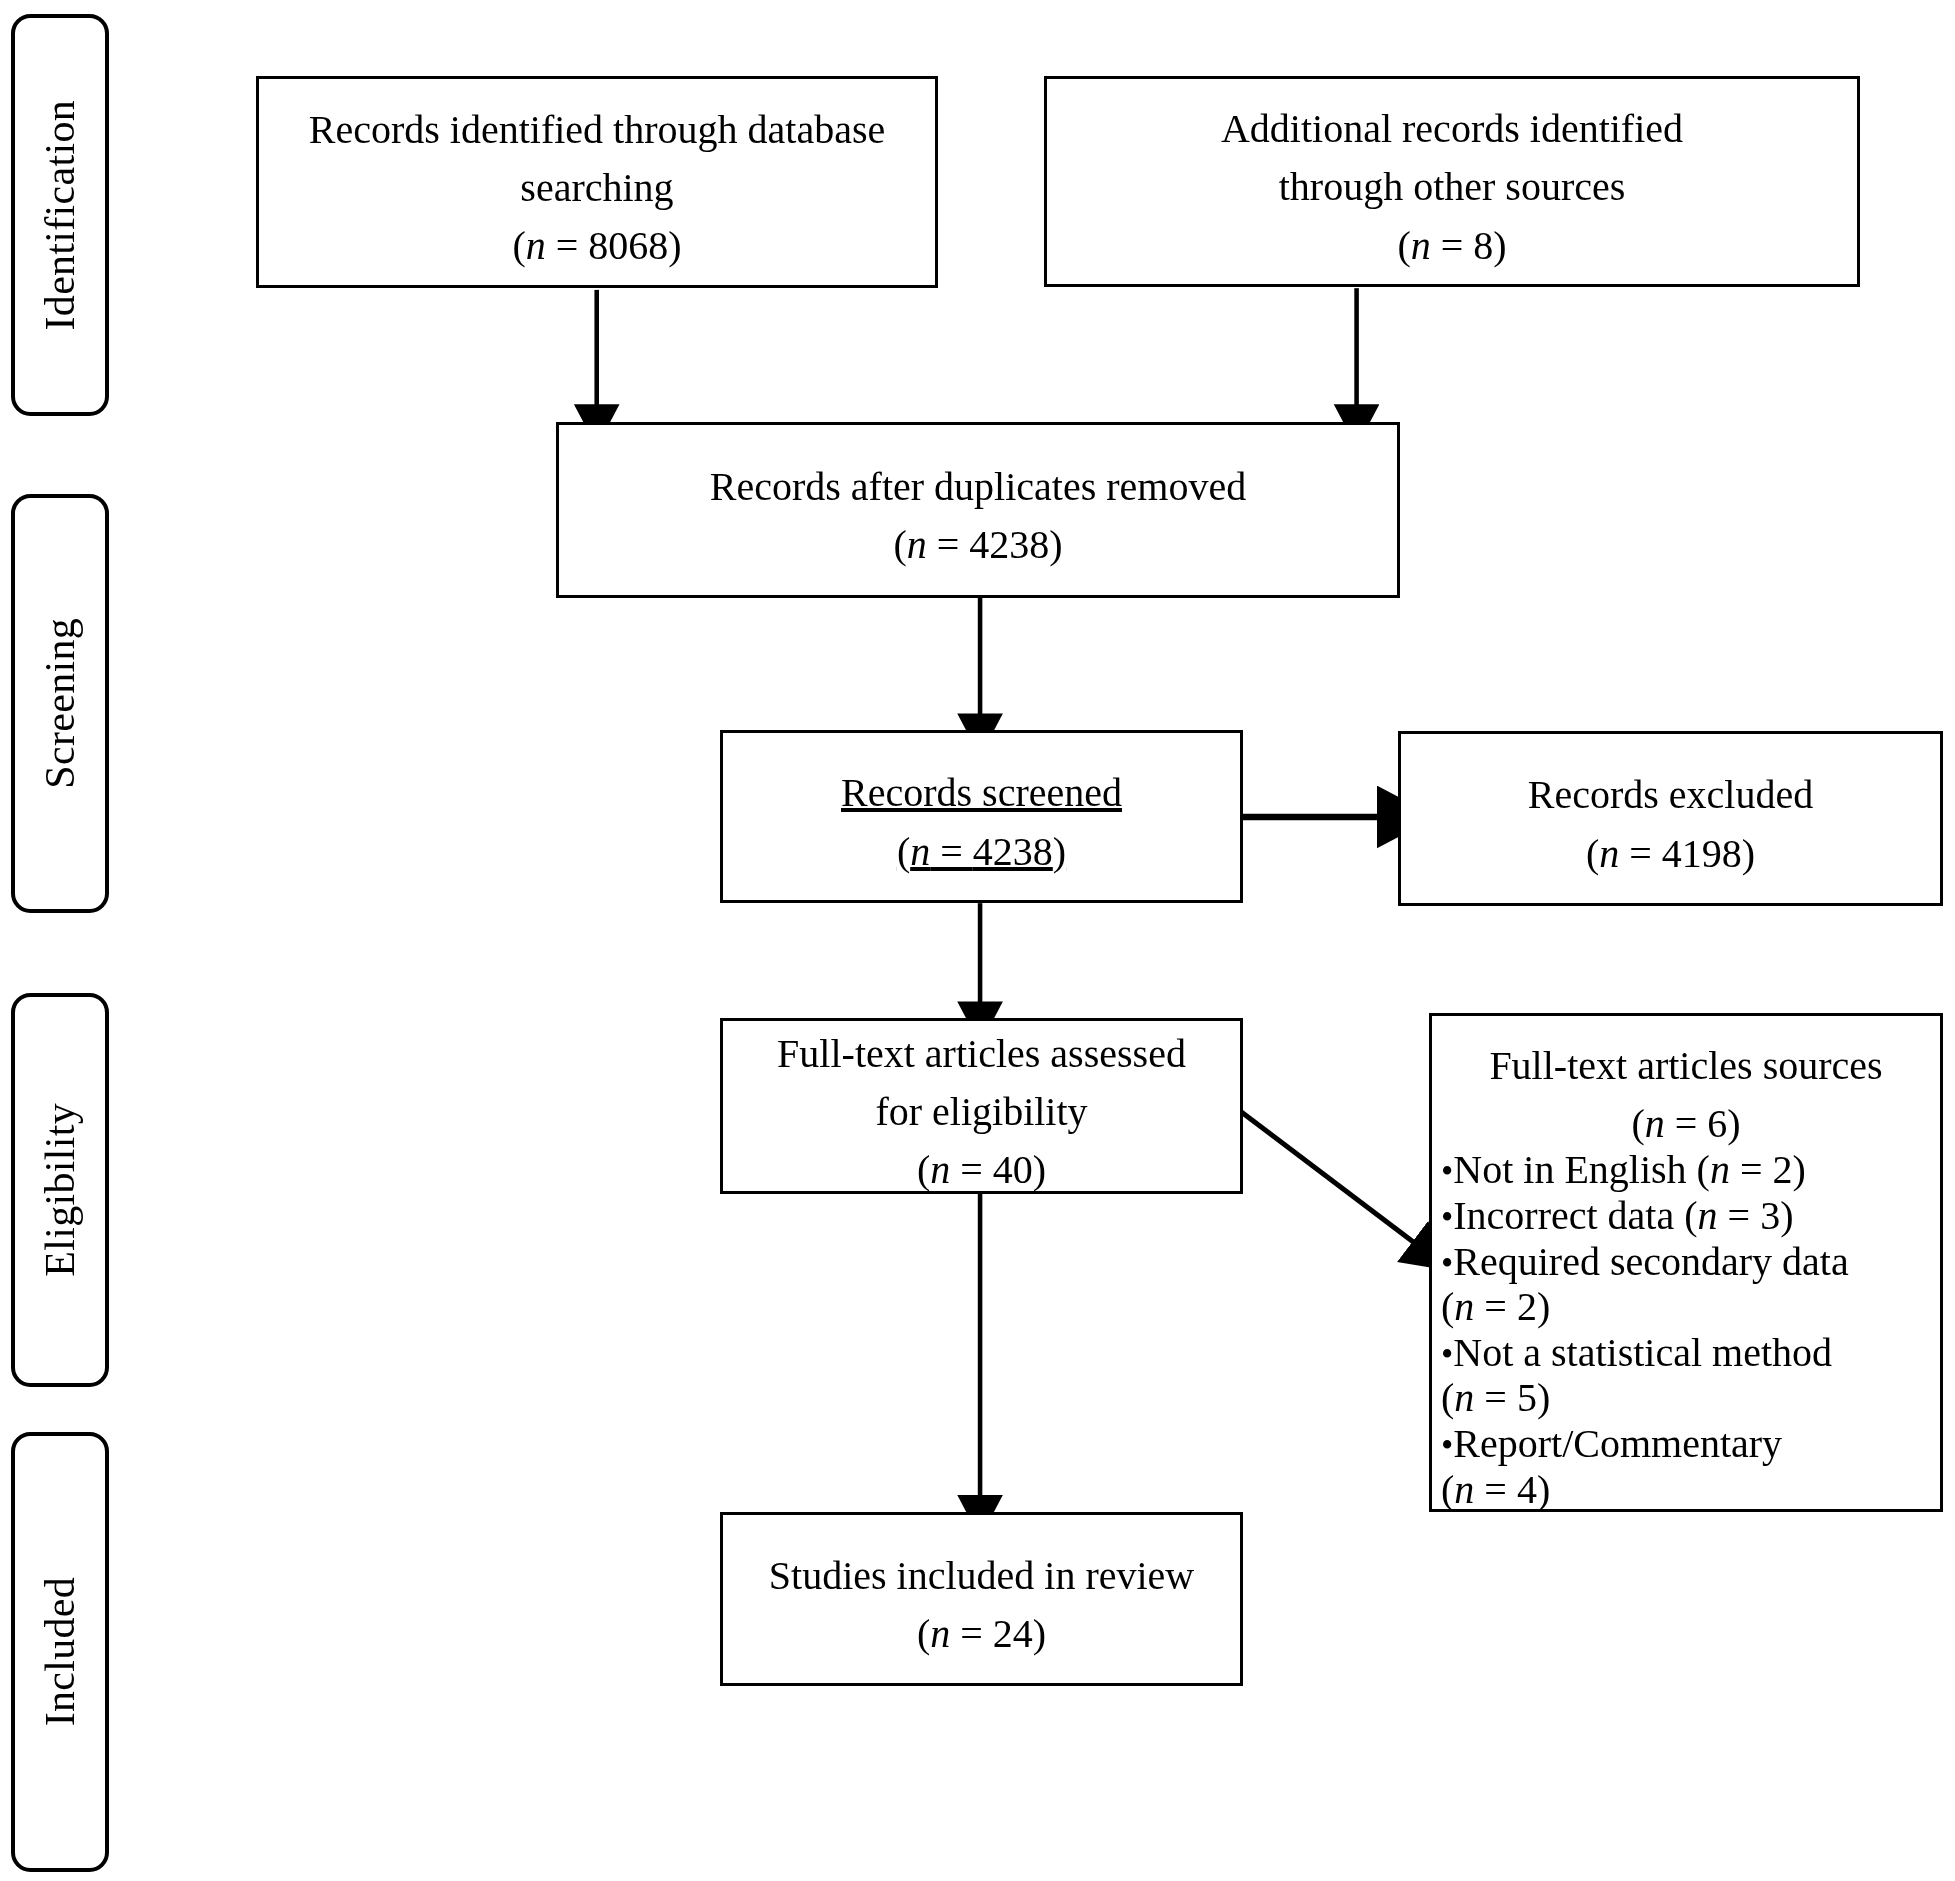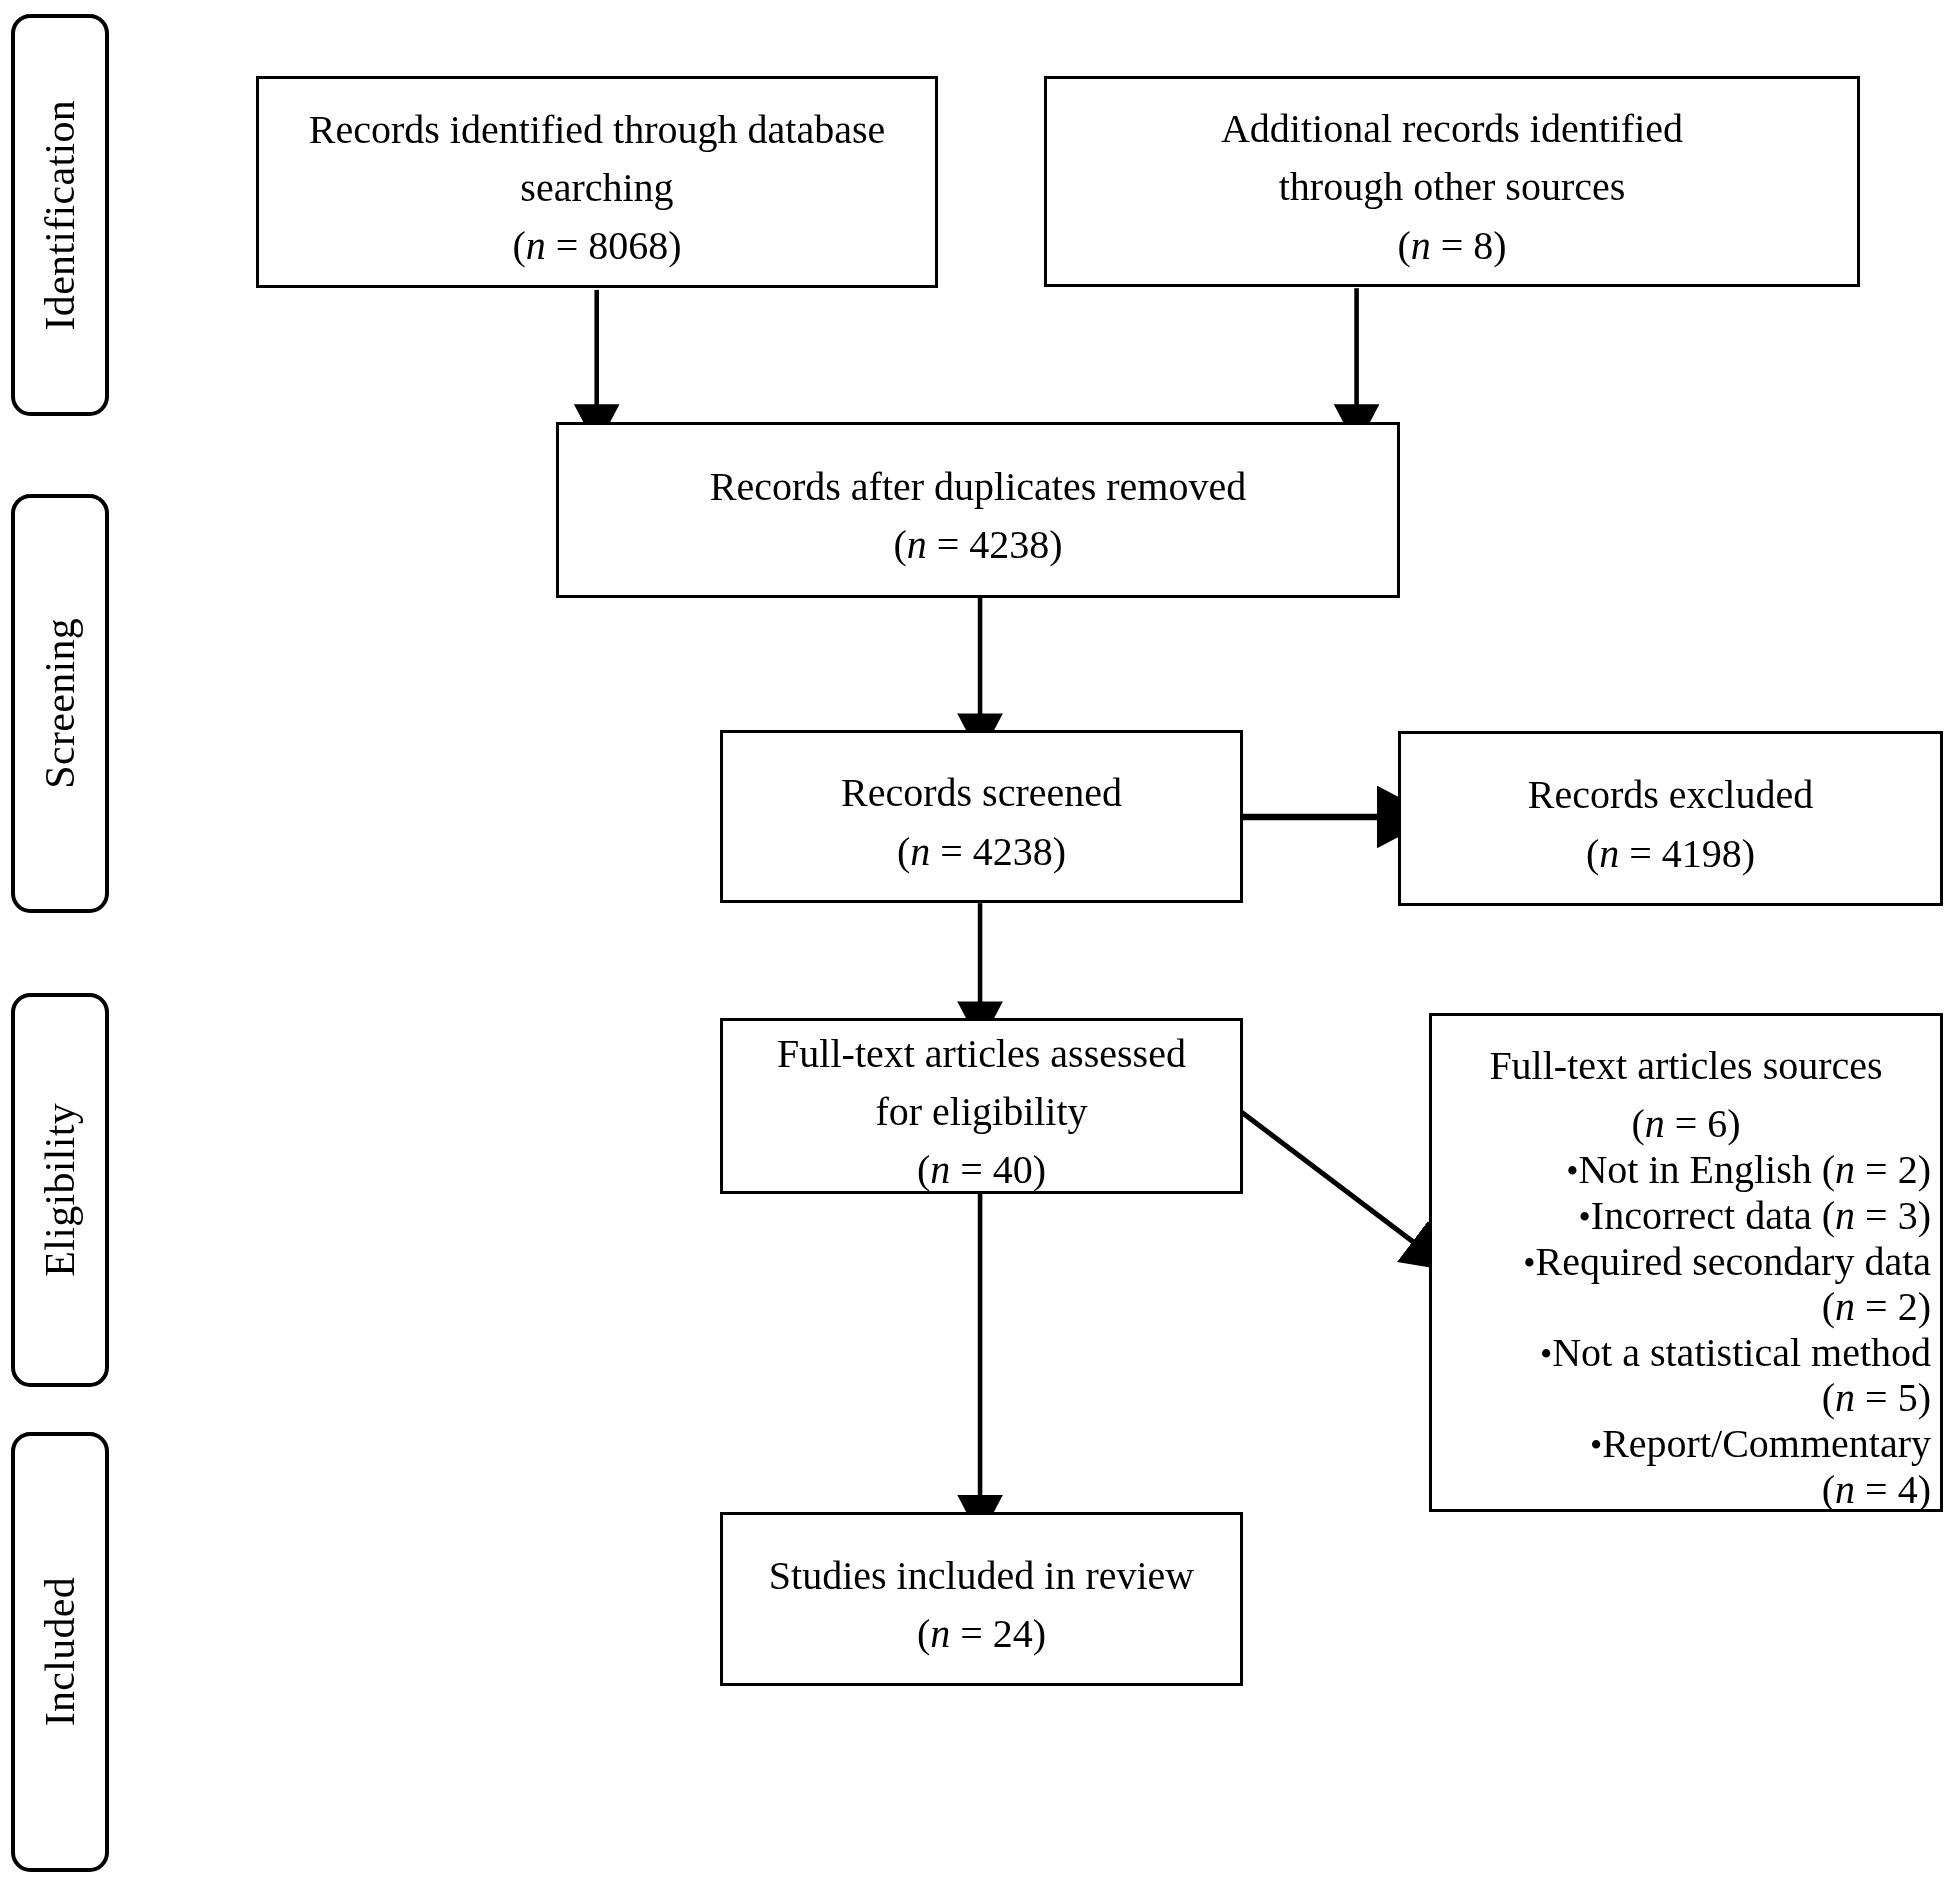--- a/index.html
+++ b/index.html
@@ -61,21 +61,21 @@
     padding-top:15px;
     text-align:center;
     width:100%;
   }
   .nital{font-style:italic;}
   
   ul.reason-list{
     list-style:none;
     margin:0;
     padding:0;
-    text-align:right;
+    text-align:left;
     font-size:40px;
     line-height:1.14;
   }
   ul.reason-list li{
     margin:0;
     padding:0;
     text-indent:0;
   }
   ul.reason-list li .dot{
     font-size:35px;
@@ -142,21 +142,21 @@
     </div>
   </div>
 
   <div class="flow-box" style="left:556px; top:422px; width:844px; height:176px;">
     <div class="boxtext">
       <span class="hdr-line">Records after duplicates removed</span>
       <span class="hdr-line"><span>(</span><span class="nital">n</span><span> = </span><span>4238</span><span>)</span></span>
     </div>
   </div>
 
-  <div class="flow-box" style="left:720px; top:730px; width:523px; height:173px;">
+  <div class="flow-box" style="left:720px; top:730px; width:523px; height:173px;text-decoration:underline;">
     <div class="boxtext">
       <span class="hdr-line">Records screened</span>
       <span class="hdr-line"><span>(</span><span class="nital">n</span><span> = </span><span>4238</span><span>)</span></span>
     </div>
   </div>
 
   <div class="flow-box" style="left:1398px; top:731px; width:545px; height:175px;">
     <div class="boxtext">
       <span class="hdr-line">Records excluded</span>
       <span class="hdr-line"><span>(</span><span class="nital">n</span><span> = </span><span>4198</span><span>)</span></span>

